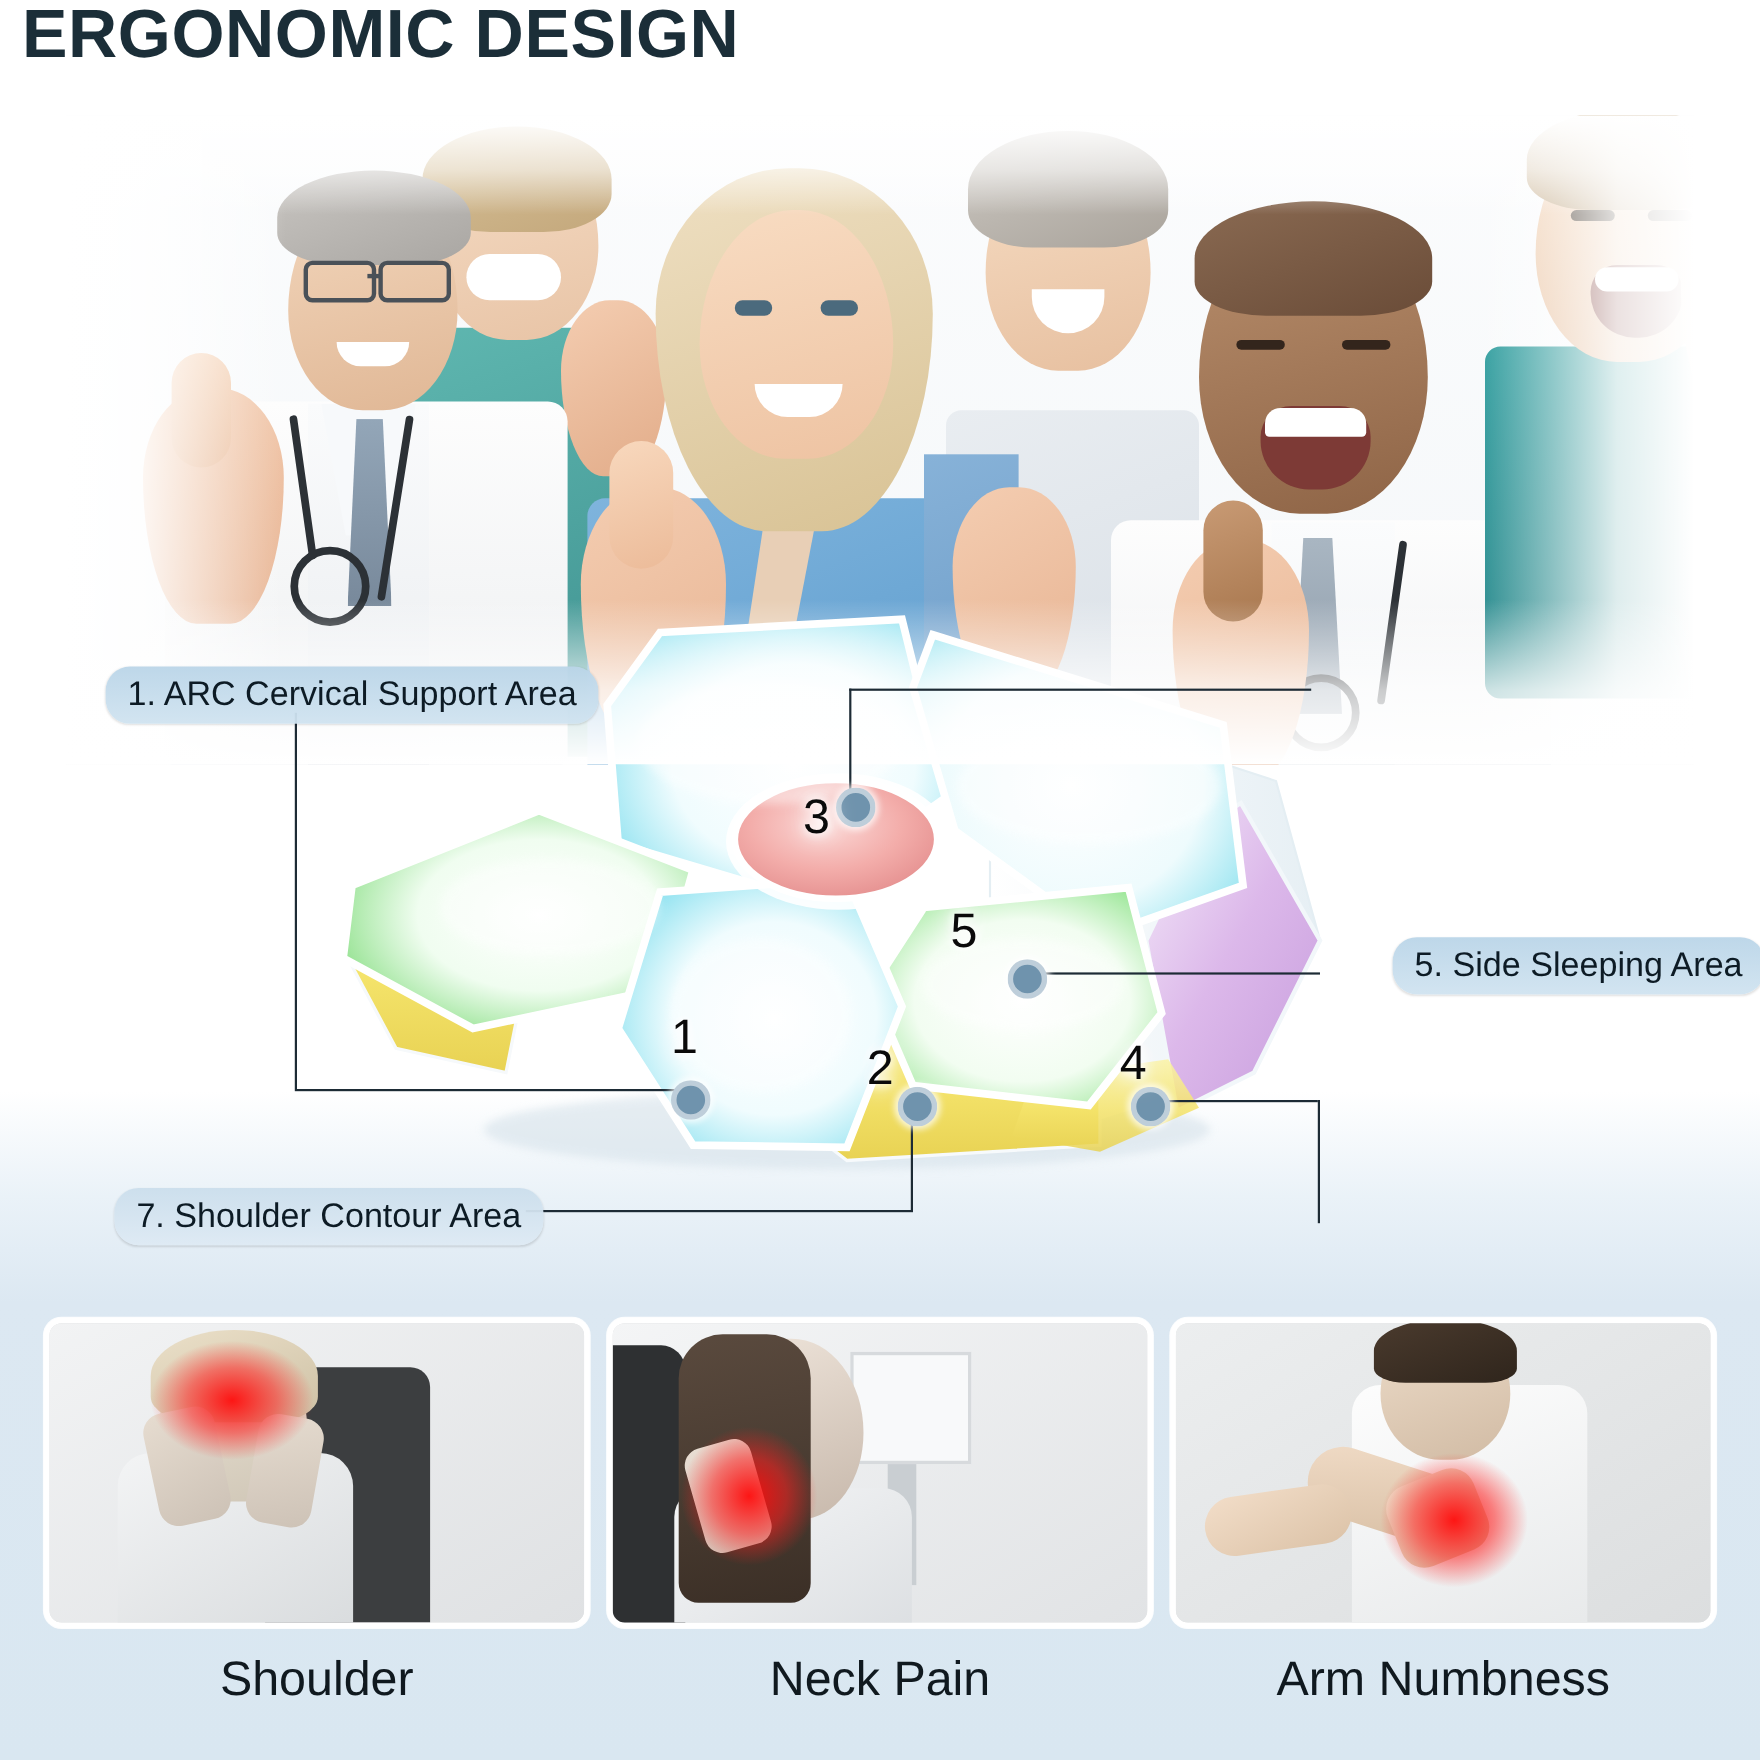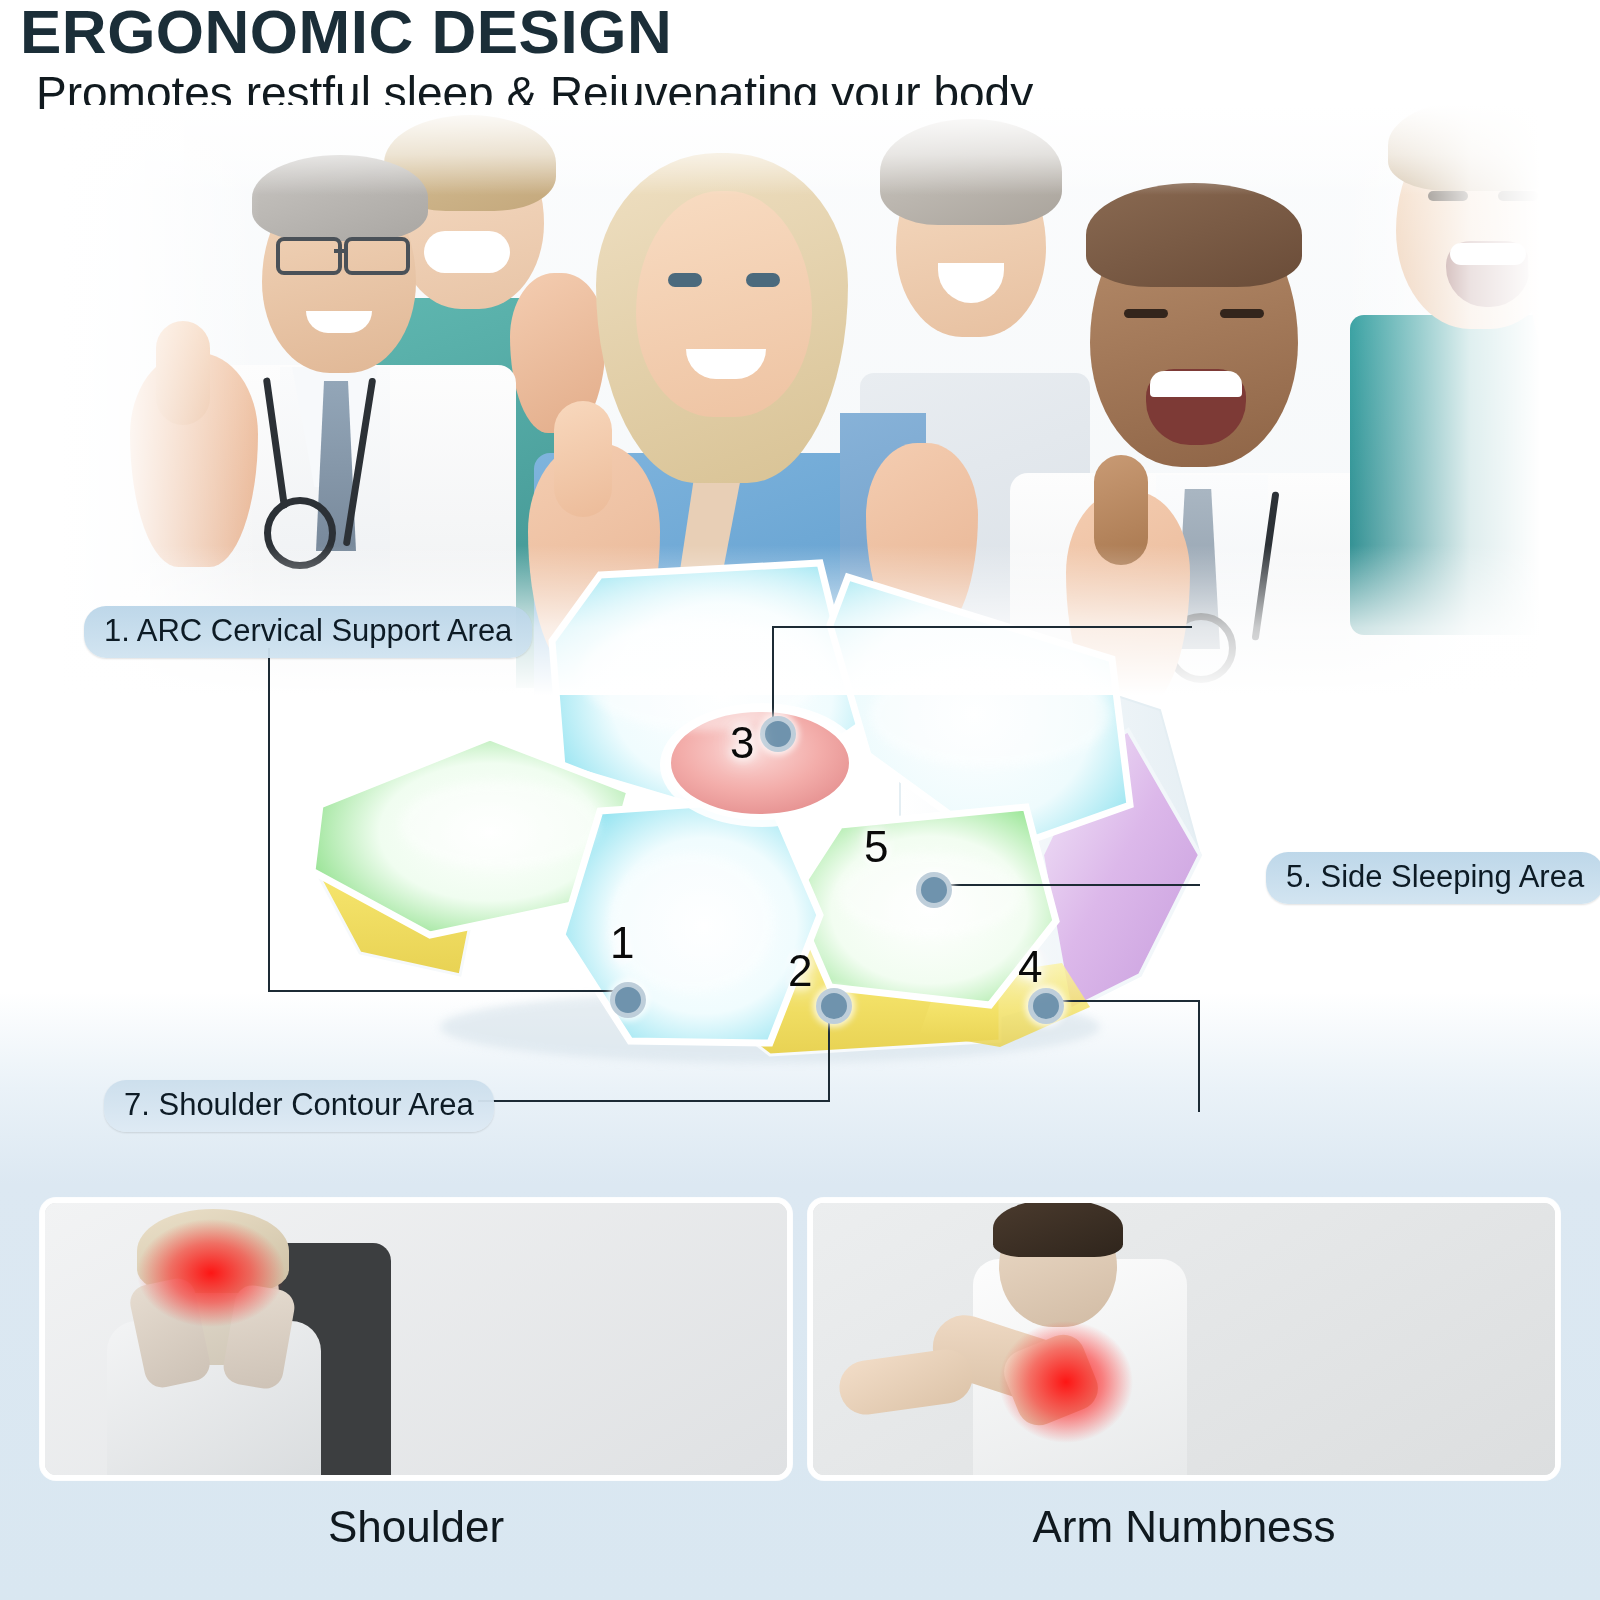--- a/index.html
+++ b/index.html
@@ -69,21 +69,20 @@
   .pain{position:absolute;border-radius:50%;
         background:radial-gradient(closest-side,rgba(255,12,12,.95),rgba(255,30,30,.55) 55%,rgba(255,60,60,0) 100%);}
   .sil{position:absolute;}
 </style>
 </head>
 <body>
 
 <div class="page">
 
   <div class="title">ERGONOMIC DESIGN</div>
-  <div class="subtitle">Promotes restful sleep &amp; Rejuvenating your body</div>
 
   <div class="doctors">
 
     <div class="doc" style="left:0;top:0;width:100%;height:100%;
          background:linear-gradient(to bottom,#fbfcfd,#f4f7f9);"></div>
 
     <div class="doc" style="left:290px;top:18px;width:235px;height:560px;">
       <div class="doc scrub" style="left:6px;top:175px;width:228px;height:390px;background:linear-gradient(160deg,#5fb7b0,#3d8f8e);"></div>
       <div class="doc head" style="left:46px;top:0;width:148px;height:186px;background:linear-gradient(165deg,#f6ddc6,#e8c4a6);"></div>
       <div class="doc" style="left:34px;top:-8px;width:172px;height:96px;background:linear-gradient(160deg,#d8c39a,#c4a87c);border-radius:50% 50% 36% 36%;"></div>
@@ -290,21 +289,21 @@
 
   <div class="dot" style="left:760px;top:716px;"></div>
   <span class="num" style="left:730px;top:718px;">3</span>
 
   <div class="dot" style="left:1028px;top:988px;"></div>
   <span class="num" style="left:1018px;top:942px;">4</span>
 
   <div class="dot" style="left:916px;top:872px;"></div>
   <span class="num" style="left:864px;top:822px;">5</span>
 
-  <div class="callout" style="left:84px;top:606px;">1. ARC Cervical Support Area</div>
+  <div class="callout" style="left:96px;top:606px;">1. ARC Cervical Support Area</div>
 
   <div class="callout pale" style="left:104px;top:1080px;">7. Shoulder Contour Area</div>
 
 
 
   <div class="callout" style="left:1266px;top:852px;">5. Side Sleeping Area</div>
 
   <div class="cards">
 
     <div class="card">
@@ -314,20 +313,34 @@
         <div class="sil" style="left:62px;top:118px;width:214px;height:160px;background:linear-gradient(150deg,#f3f4f5,#d9dcde);border-radius:30px 30px 0 0;"></div>
         <div class="sil" style="left:100px;top:12px;width:134px;height:150px;background:linear-gradient(160deg,#efe7d9,#cfc6b6);border-radius:48% 48% 42% 42%/54% 54% 46% 46%;"></div>
         <div class="sil" style="left:92px;top:6px;width:152px;height:84px;background:linear-gradient(160deg,#ebe0c9,#cdc0a4);border-radius:50% 50% 28% 28%;"></div>
         <div class="sil" style="left:92px;top:78px;width:66px;height:104px;background:linear-gradient(160deg,#e6dcd0,#cdc2b6);border-radius:18px;transform:rotate(-12deg);"></div>
         <div class="sil" style="left:184px;top:84px;width:60px;height:100px;background:linear-gradient(160deg,#e6dcd0,#cdc2b6);border-radius:18px;transform:rotate(10deg);"></div>
         <div class="pain" style="left:92px;top:16px;width:148px;height:108px;"></div>
       </div>
       <div class="cap">Shoulder</div>
     </div>
 
+    <div class="card">
+      <div class="thumb">
+        <div class="sil" style="left:0;top:0;width:100%;height:100%;background:linear-gradient(150deg,#f4f5f6,#e1e3e5);"></div>
+        <div class="sil" style="left:0;top:20px;width:66px;height:262px;background:#2e3032;border-radius:0 22px 0 0;"></div>
+        <div class="sil" style="left:216px;top:26px;width:104px;height:96px;background:#f8f9fa;border:3px solid #d7dadd;"></div>
+        <div class="sil" style="left:250px;top:128px;width:26px;height:110px;background:#c9ced2;"></div>
+        <div class="sil" style="left:56px;top:150px;width:216px;height:132px;background:linear-gradient(150deg,#f5f6f7,#dcdfe2);border-radius:26px 26px 0 0;"></div>
+        <div class="sil" style="left:86px;top:14px;width:142px;height:164px;background:linear-gradient(160deg,#efe5db,#c7b8ab);border-radius:46% 46% 40% 40%/52% 52% 48% 48%;"></div>
+        <div class="sil" style="left:60px;top:10px;width:120px;height:244px;background:linear-gradient(170deg,#5a4a3e,#3b2f26);border-radius:40px 40px 18px 18px;"></div>
+        <div class="sil" style="left:74px;top:108px;width:62px;height:98px;background:linear-gradient(160deg,#e9ded3,#cfc3b7);border-radius:16px;transform:rotate(-16deg);"></div>
+        <div class="pain" style="left:62px;top:94px;width:124px;height:126px;"></div>
+      </div>
+      <div class="cap">Neck Pain</div>
+    </div>
 
     <div class="card">
       <div class="thumb">
         <div class="sil" style="left:0;top:0;width:100%;height:100%;background:linear-gradient(150deg,#eceeef,#dcdedf);"></div>
         <div class="sil" style="left:160px;top:56px;width:214px;height:226px;background:linear-gradient(160deg,#fdfdfd,#e7e9ea);border-radius:26px 26px 0 0;"></div>
         <div class="sil" style="left:186px;top:4px;width:118px;height:120px;background:linear-gradient(160deg,#eddcc9,#d1bba4);border-radius:44% 44% 46% 46%/50% 50% 50% 50%;"></div>
         <div class="sil" style="left:180px;top:-4px;width:130px;height:58px;background:linear-gradient(160deg,#4b3b2e,#2f251c);border-radius:50% 50% 22% 22%;"></div>
         <div class="sil" style="left:118px;top:124px;width:140px;height:64px;background:linear-gradient(160deg,#f0dbc6,#d8bfa4);border-radius:34px;transform:rotate(18deg);"></div>
         <div class="sil" style="left:26px;top:152px;width:134px;height:54px;background:linear-gradient(160deg,#f2ddc8,#dcc3a8);border-radius:28px;transform:rotate(-8deg);"></div>
         <div class="sil" style="left:196px;top:138px;width:84px;height:78px;background:linear-gradient(160deg,#f0dcc7,#d7bea3);border-radius:22px;transform:rotate(-22deg);"></div>

